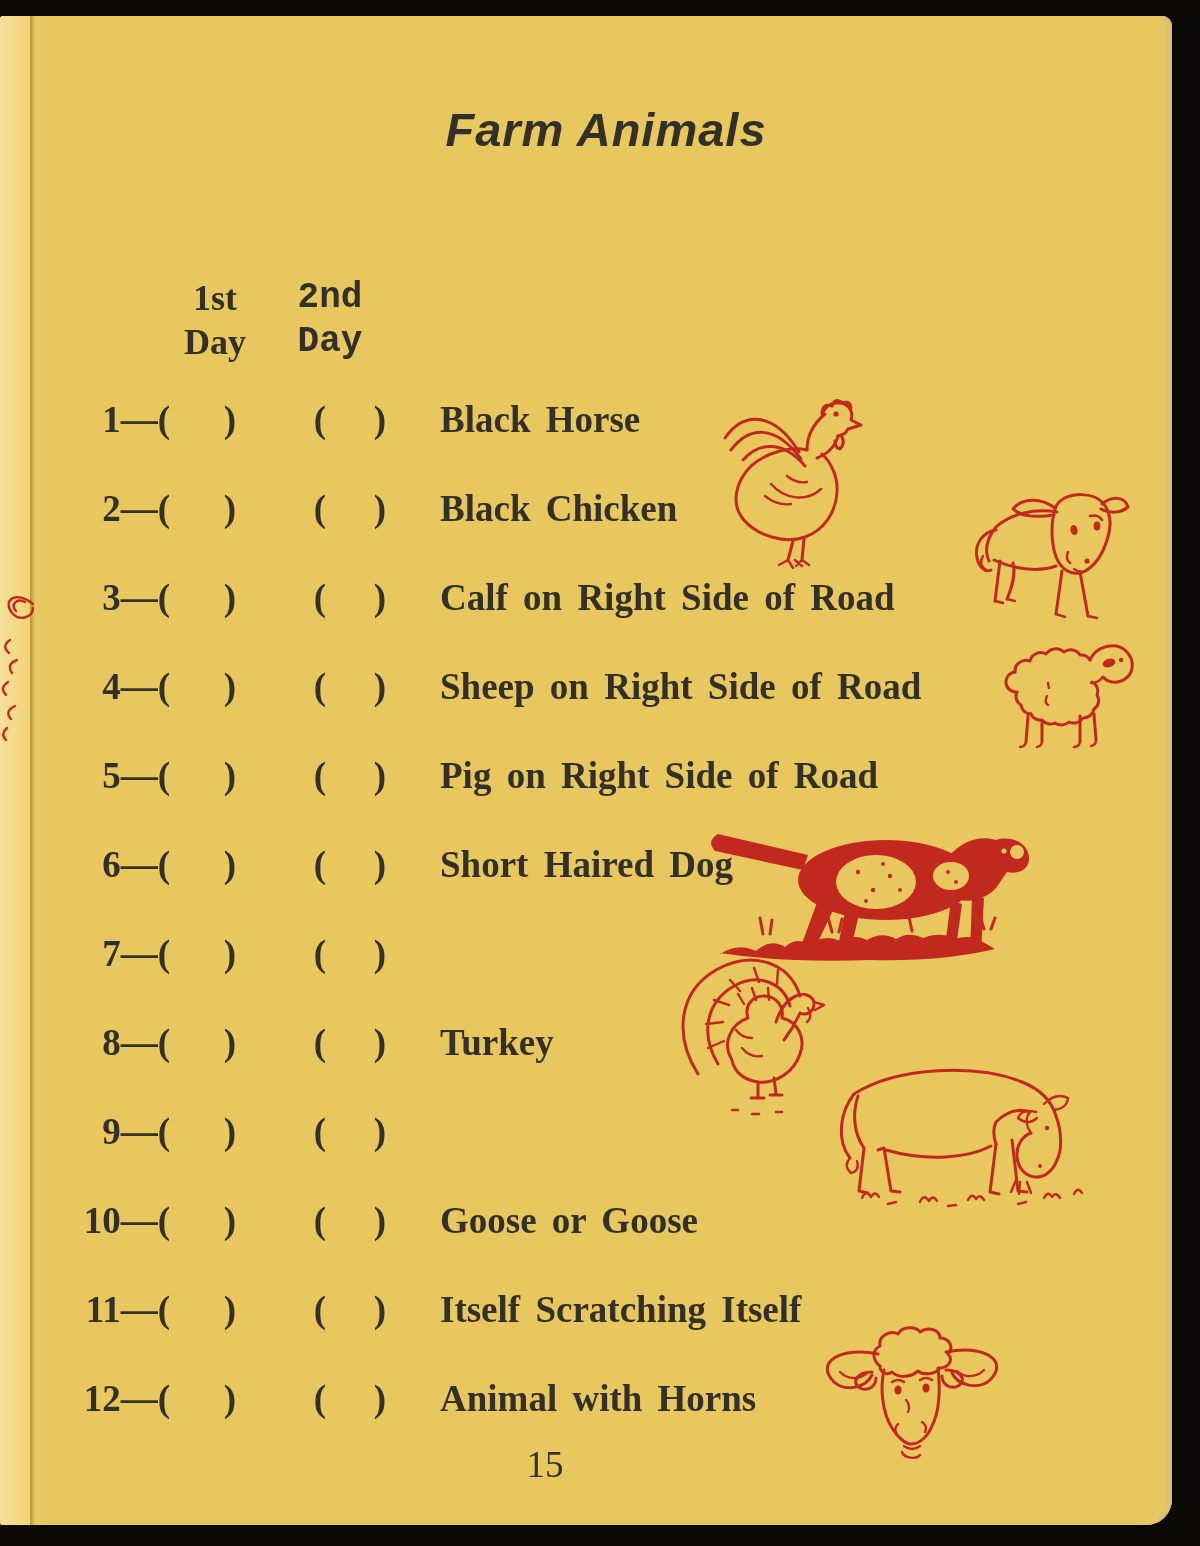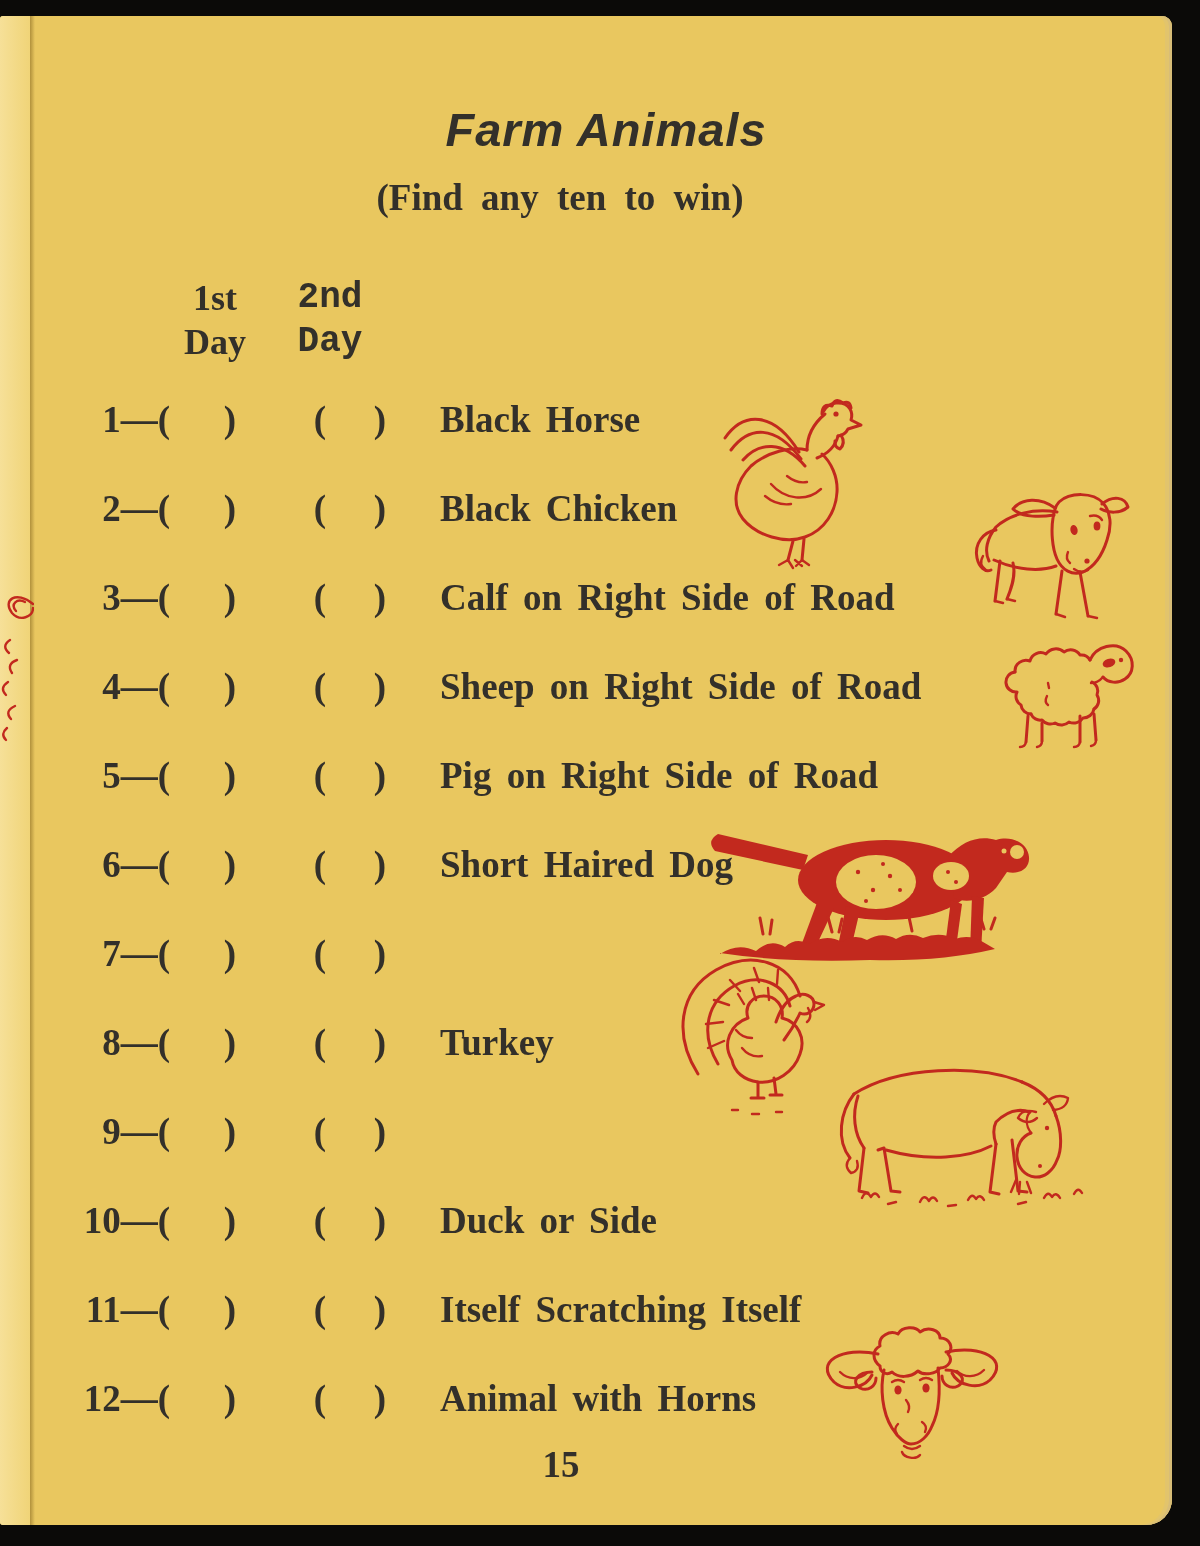--- a/index.html
+++ b/index.html
@@ -47,38 +47,37 @@
   .row{
     display:grid;grid-template-columns:170px 120px 60px 60px 1fr;
     height:40px;margin-bottom:49px;
     font-weight:bold;font-size:37px;line-height:40px;color:var(--ink,#33302a);
   }
   .row .prefix{text-align:right;}
   .row .paren{text-align:center;}
   .row .label{padding-left:30px;word-spacing:6px;white-space:nowrap;}
   .page-number{
     position:absolute;left:0;top:1427px;width:1090px;text-align:center;
-    font-weight:bold;font-size:37px;color:var(--ink,#33302a);margin-left:16px;
+    font-weight:normal;font-size:37px;color:var(--ink,#33302a);
   }
   .illus{position:absolute;}
   .illus svg{display:block;width:100%;height:100%;}
   .line{stroke:var(--red,#c2291e);stroke-width:3;fill:none;stroke-linecap:round;stroke-linejoin:round;}
   .thin{stroke-width:2.4;}
   .rfill{fill:var(--red,#c2291e);stroke:none;}
   .pfill{fill:var(--paper,#e9c75f);stroke:none;}
 </style>
 </head>
 <body>
 
 <div class="page">
   <div class="gutter-strip"></div>
   <div class="crease"></div>
 
   <div class="title">Farm Animals</div>
-  <div class="subtitle">(Find any ten to win)</div>
 
   <div class="col-headers">
     <span class="hcol c1">
       <span>1st</span><br>
       <span>Day</span>
     </span><span class="hcol c2">
       <span>2nd</span><br>
       <span>Day</span>
     </span>
   </div>
@@ -143,21 +142,21 @@
         <span class="prefix">9—(</span>
         <span class="paren">)</span>
         <span class="paren">(</span>
         <span class="paren">)</span>
       </div>
       <div class="row">
         <span class="prefix">10—(</span>
         <span class="paren">)</span>
         <span class="paren">(</span>
         <span class="paren">)</span>
-        <span class="label">Duck or Side</span>
+        <span class="label">Goose or Goose</span>
       </div>
       <div class="row">
         <span class="prefix">11—(</span>
         <span class="paren">)</span>
         <span class="paren">(</span>
         <span class="paren">)</span>
         <span class="label">Itself Scratching Itself</span>
       </div>
       <div class="row">
         <span class="prefix">12—(</span>

